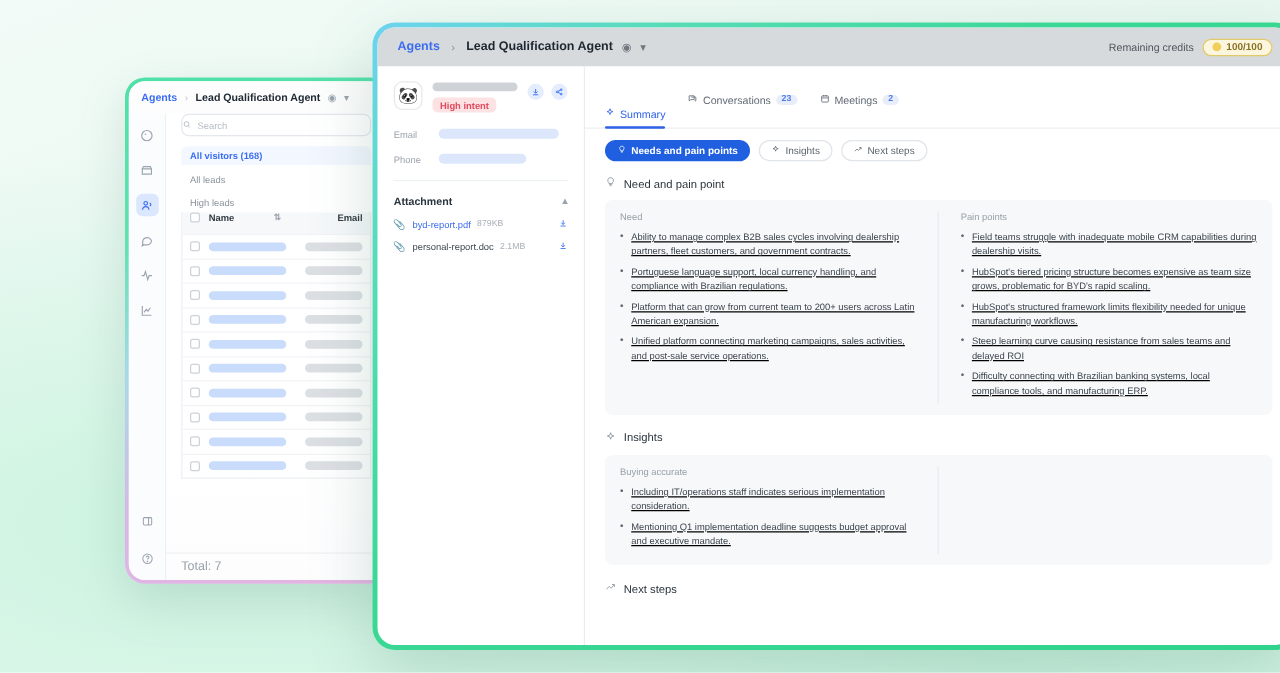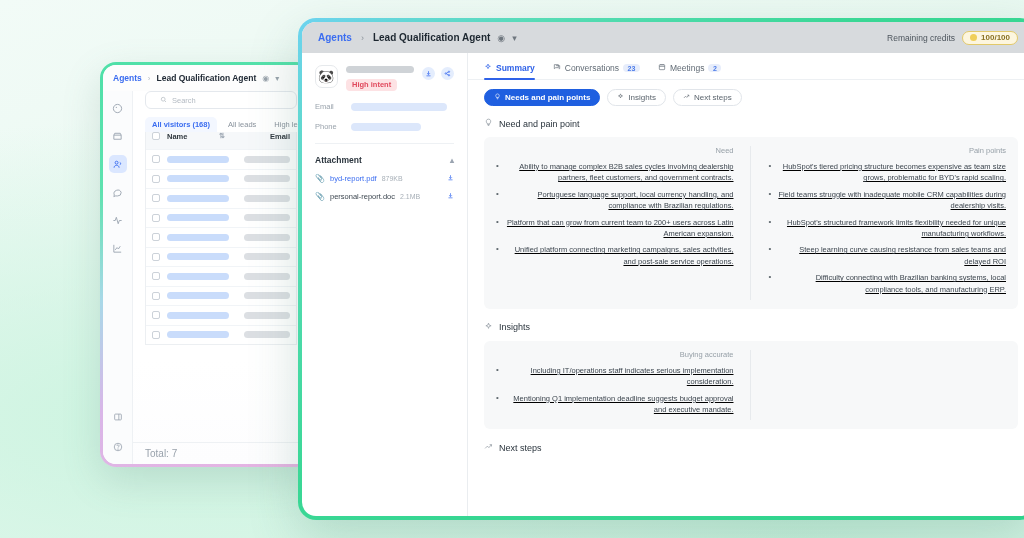--- a/index.html
+++ b/index.html
@@ -59,25 +59,25 @@
   .rail-ico.active { background: #dbe7ff; color: #3b6df0; }
   .rail-bottom { position: absolute; bottom: 8px; display: flex; flex-direction: column; gap: 12px; align-items: center; }
   .bw-main {
     flex: 1; min-width: 0; display: flex; flex-direction: column;
     background: linear-gradient(180deg,#ffffff 0%, #ffffff 72%, #fdfdfe 100%);
     border-left: 1px solid #eef1f4;
   }
   .bw-title { font-size: 11px; font-weight: 700; color: #1f2933; padding: 9px 12px 8px; }
   .bw-search {
     margin: 0 12px 8px; height: 18px; border: 1px solid #e4e8ed; border-radius: 6px;
-    display: flex; align-items: center; gap: 5px; padding: 0 14px;
+    display: flex; align-items: center; gap: 5px; padding: 0 0;
     font-size: 7.5px; color: #b4bbc3; background: #fff;
   }
   .bw-tabs {
-    display: flex; gap: 4px; padding: 0 12px; font-size: 7.5px;
+    display: flex; gap: 4px; padding: 0 12px; font-size: 7.5px; flex-direction: column;
   }
   .bw-tab { padding: 3px 7px; color: #8a939d; border-radius: 5px 5px 0 0; white-space: nowrap; }
   .bw-tab.active { color: #3b6df0; font-weight: 600; background: #f3f7ff; }
   .bw-table { margin: 0 12px; border: 1px solid #eceff2; border-top: none; }
   .bw-thead {
     display: flex; align-items: flex-start; height: 17px;
     background: #f6f8fa; font-size: 7.5px; font-weight: 700; color: #30383f;
     padding: 0 6px;
   }
   .cb { width: 8px; height: 8px; border: 1px solid #ccd2d9; border-radius: 2px; background: #fff; flex: 0 0 8px; }
@@ -168,21 +168,21 @@
   .dl { margin-left: auto; color: #3b6df0; font-size: 8px; }
 
   
   .fw-right { flex: 1; min-width: 0; display: flex; flex-direction: column; }
   .tabs-row {
     display: flex; align-items: center; gap: 18px;
     padding: 10px 16px 0; border-bottom: 1px solid #edf0f3;
     font-size: 8.5px;
   }
   .tab { display: flex; align-items: center; gap: 4px; padding-bottom: 6px; color: #616b75; position: relative; }
-  .tab.active { color: #2f62e8; font-weight: 700; }
+  .tab.active { color: #2f62e8; font-weight: 400; margin-top: 23px; }
   .tab.active::after {
     content: ""; position: absolute; left: 0; right: 0; bottom: -1px;
     height: 2px; background: #2f62e8; border-radius: 2px;
   }
   .tab-count {
     background: #e7edfb; color: #4a7ae8; border-radius: 7px;
     padding: 0.5px 4.5px; font-size: 7px; font-weight: 600;
   }
   .pill-row { display: flex; gap: 7px; padding: 9px 16px 0; font-size: 8px; }
   .pill {
@@ -191,21 +191,21 @@
   }
   .pill.active { background: #1f5fe0; border-color: #1f5fe0; color: #fff; font-weight: 600; }
 
   .content { padding: 12px 16px 0; overflow: hidden; }
   .sec-head { display: flex; align-items: center; gap: 6px; font-size: 9px; color: #2a343d; }
   .sec-ico { color: #8f98a1; font-size: 9px; }
   .card {
     margin-top: 8px; background: #f7f8f9; border-radius: 6px;
     padding: 9px 12px; display: flex; gap: 0;
   }
-  .col { flex: 1; min-width: 0; padding-right: 16px; text-align: right; }
+  .col { flex: 1; min-width: 0; padding-right: 16px; }
   .col + .col { border-left: 1px solid #e7eaed; padding-left: 18px; padding-right: 0; }
   .col-title { font-size: 7.5px; color: #97a0a8; margin-bottom: 6px; }
   ul.bullets { list-style: none; text-decoration: underline; }
   ul.bullets li {
     position: relative; padding-left: 9px; font-size: 7.5px; line-height: 1.52;
     color: #3c454e; margin-bottom: 5px;
   }
   ul.bullets li::before {
     content: "•"; position: absolute; left: 0; top: -1px; color: #60696f; font-size: 8px;
   }
@@ -536,22 +536,22 @@
               <ul class="bullets">
                 <li>Ability to manage complex B2B sales cycles involving dealership partners, fleet customers, and government contracts.</li>
                 <li>Portuguese language support, local currency handling, and compliance with Brazilian regulations.</li>
                 <li>Platform that can grow from current team to 200+ users across Latin American expansion.</li>
                 <li>Unified platform connecting marketing campaigns, sales activities, and post-sale service operations.</li>
               </ul>
             </div>
             <div class="col">
               <div class="col-title">Pain points</div>
               <ul class="bullets">
+                <li>Field teams struggle with inadequate mobile CRM capabilities during dealership visits.</li>
                 <li>HubSpot's tiered pricing structure becomes expensive as team size grows, problematic for BYD's rapid scaling.</li>
-                <li>Field teams struggle with inadequate mobile CRM capabilities during dealership visits.</li>
                 <li>HubSpot's structured framework limits flexibility needed for unique manufacturing workflows.</li>
                 <li>Steep learning curve causing resistance from sales teams and delayed ROI</li>
                 <li>Difficulty connecting with Brazilian banking systems, local compliance tools, and manufacturing ERP.</li>
               </ul>
             </div>
           </div>
 
           <div class="sec-head sec-gap">
             <span class="sec-ico">
               <svg width="9" height="9" viewBox="0 0 24 24" fill="none" stroke="currentColor" stroke-width="1.9">

